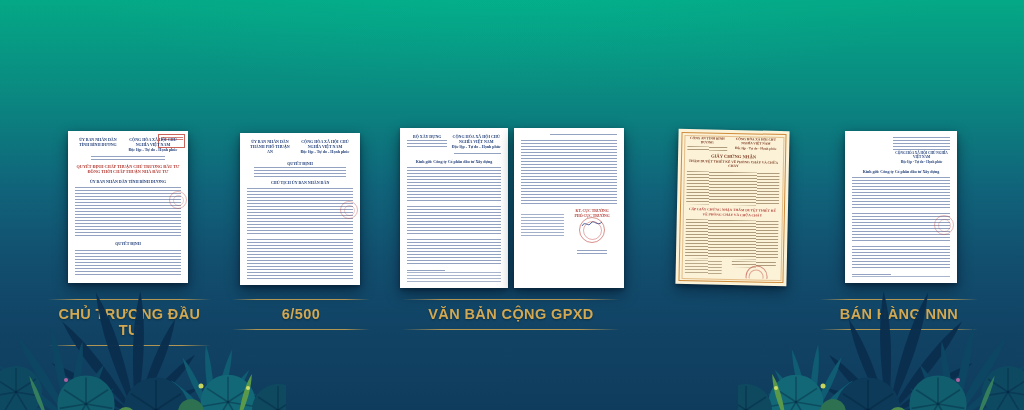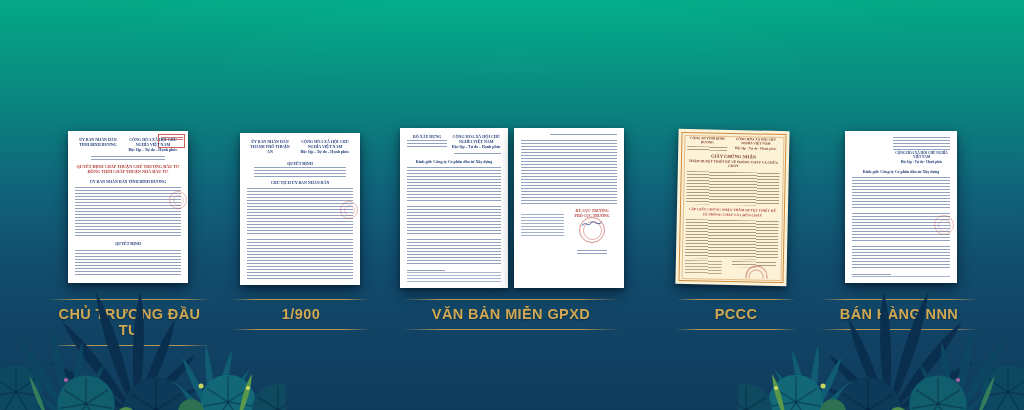--- a/index.html
+++ b/index.html
@@ -214,31 +214,26 @@
     <div class="stamp faint" style="width:18px;height:18px;right:3px;top:84px;"></div>
   </div>
 
   <div class="label-block" style="left:48px;width:163px;">
     <div class="gline"></div>
     <div class="label-text">CHỦ TRƯƠNG ĐẦU TƯ</div>
     <div class="gline"></div>
   </div>
   <div class="label-block" style="left:232px;width:138px;">
     <div class="gline"></div>
-    <div class="label-text">1/900</div>
+    <div class="label-text">6/500</div>
     <div class="gline"></div>
   </div>
   <div class="label-block" style="left:402px;width:218px;">
     <div class="gline"></div>
-    <div class="label-text">VĂN BẢN MIỄN GPXD</div>
-    <div class="gline"></div>
-  </div>
-  <div class="label-block" style="left:676px;width:120px;">
-    <div class="gline"></div>
-    <div class="label-text">PCCC</div>
+    <div class="label-text">VĂN BẢN CỘNG GPXD</div>
     <div class="gline"></div>
   </div>
   <div class="label-block" style="left:820px;width:158px;">
     <div class="gline"></div>
     <div class="label-text">BÁN HÀNG NNN</div>
     <div class="gline"></div>
   </div>
 
   <svg width="0" height="0" style="position:absolute;">
     <defs>

